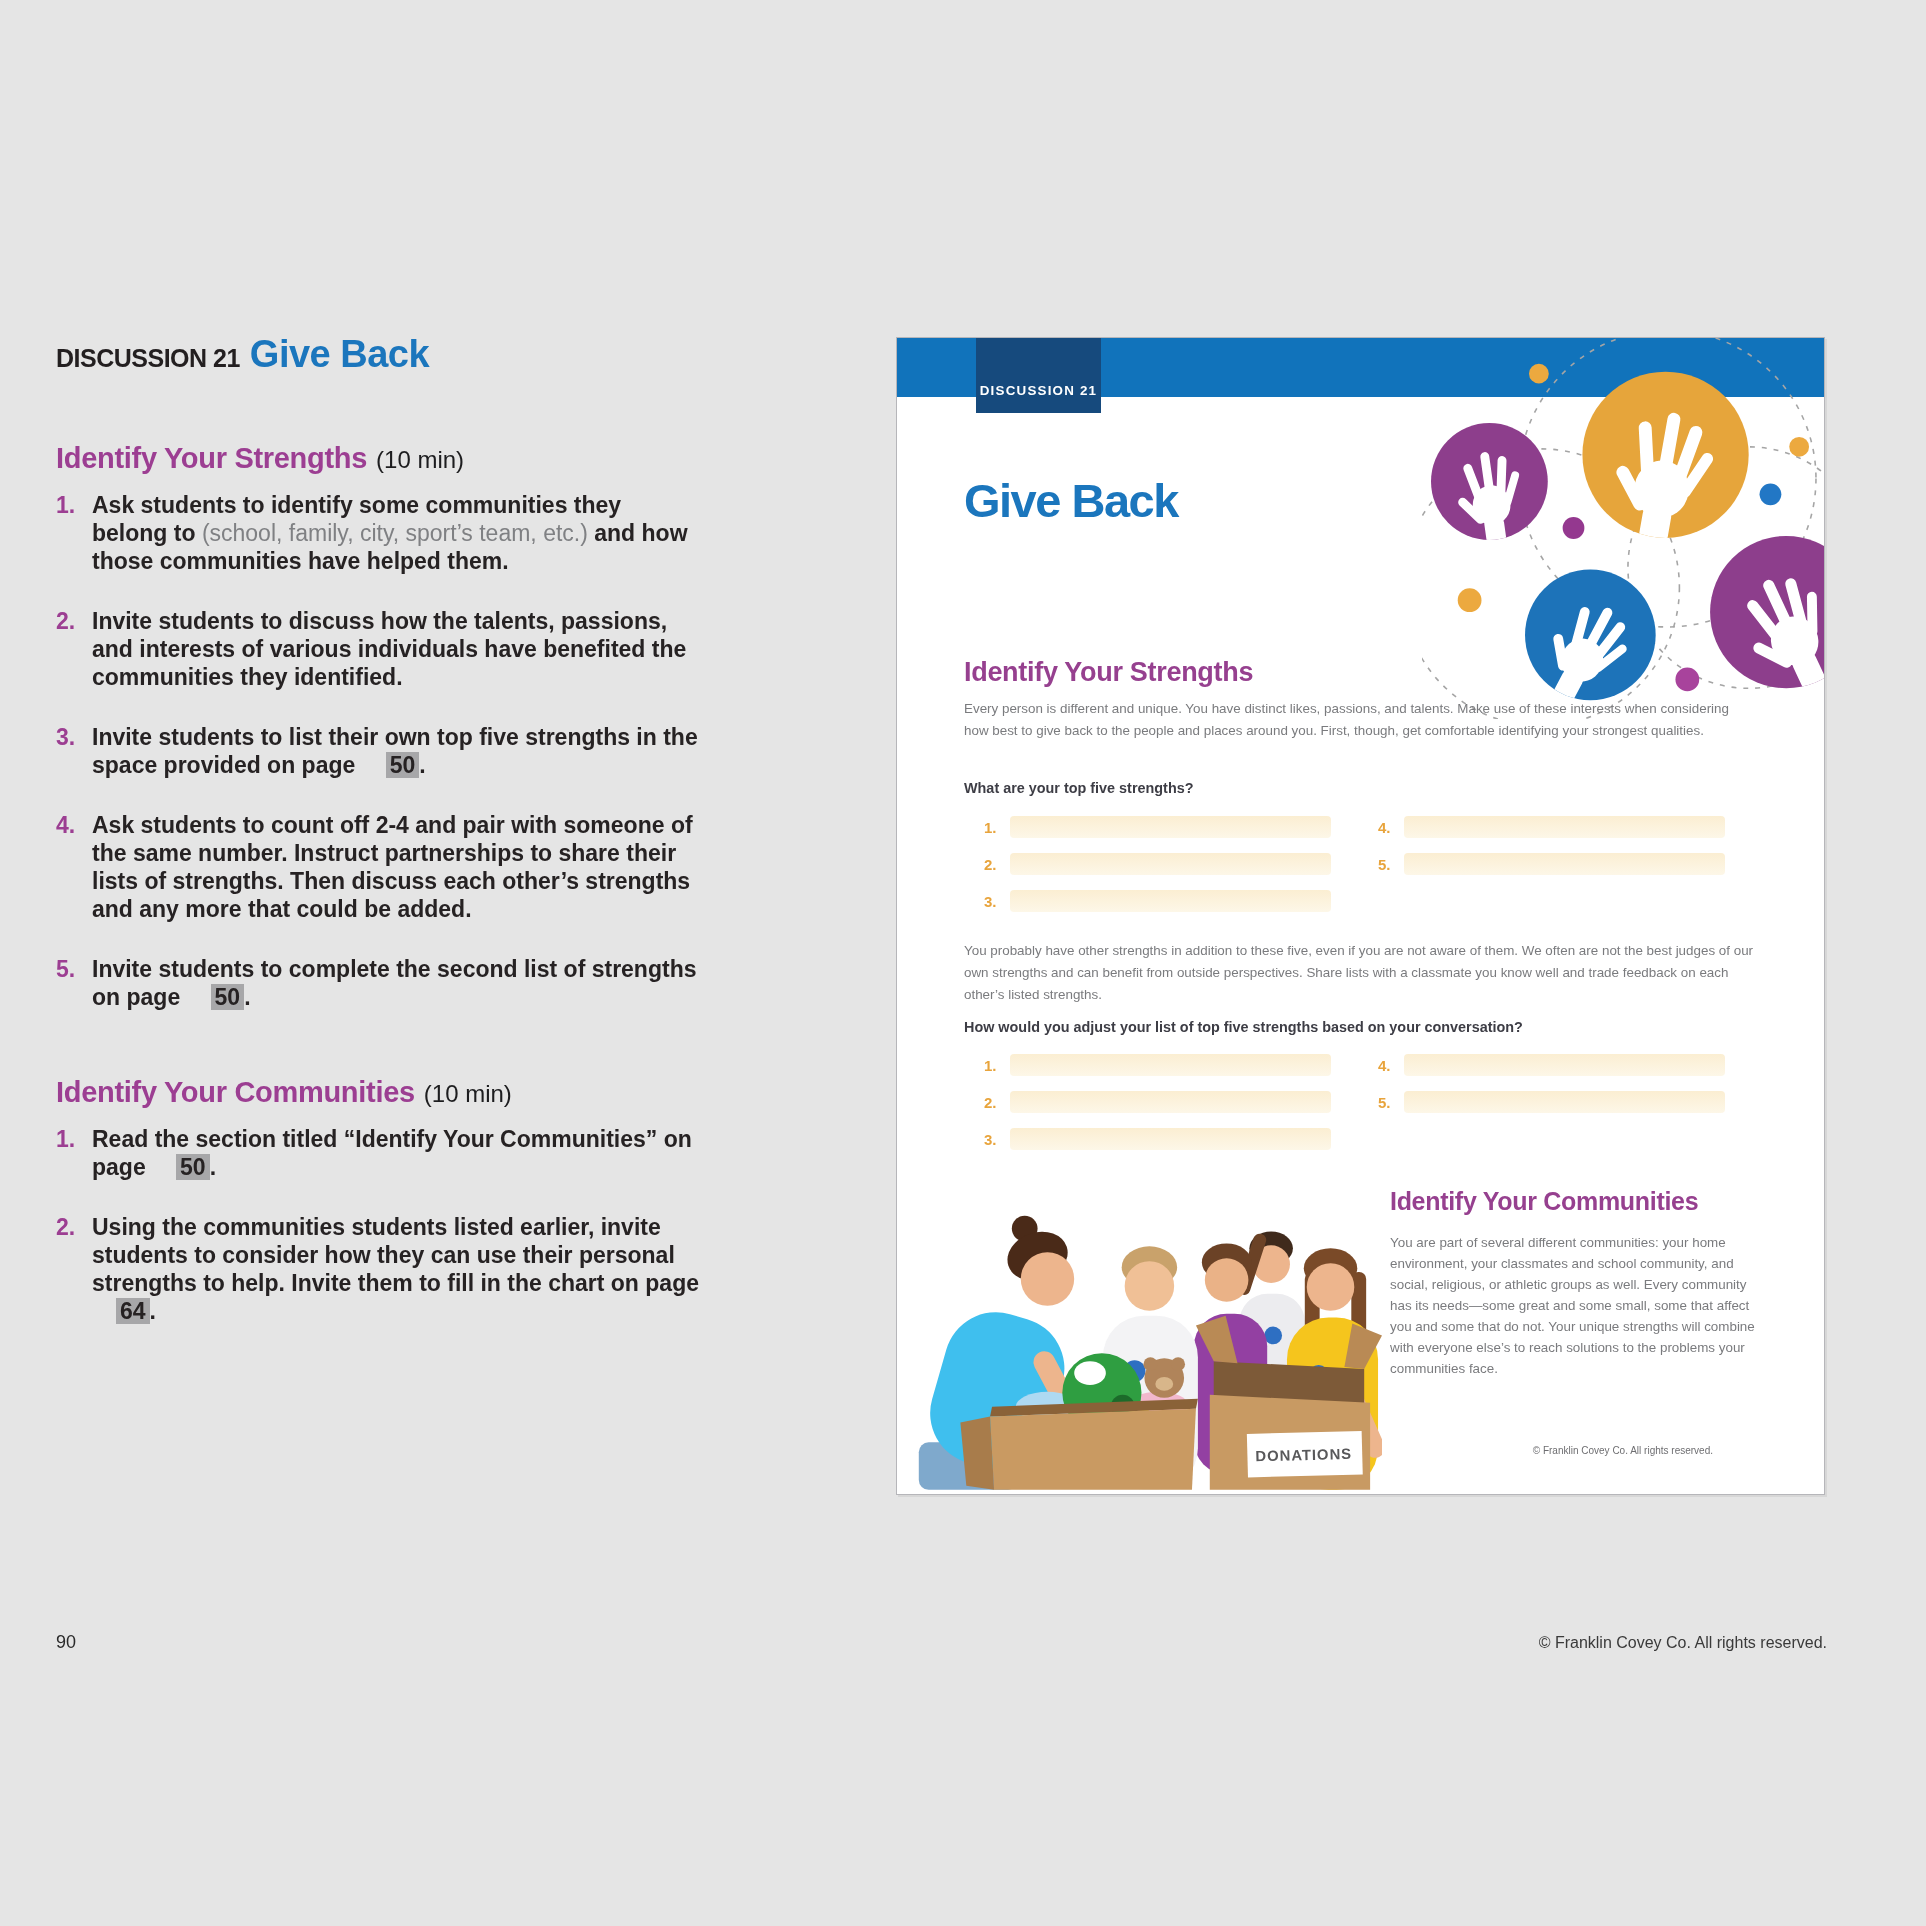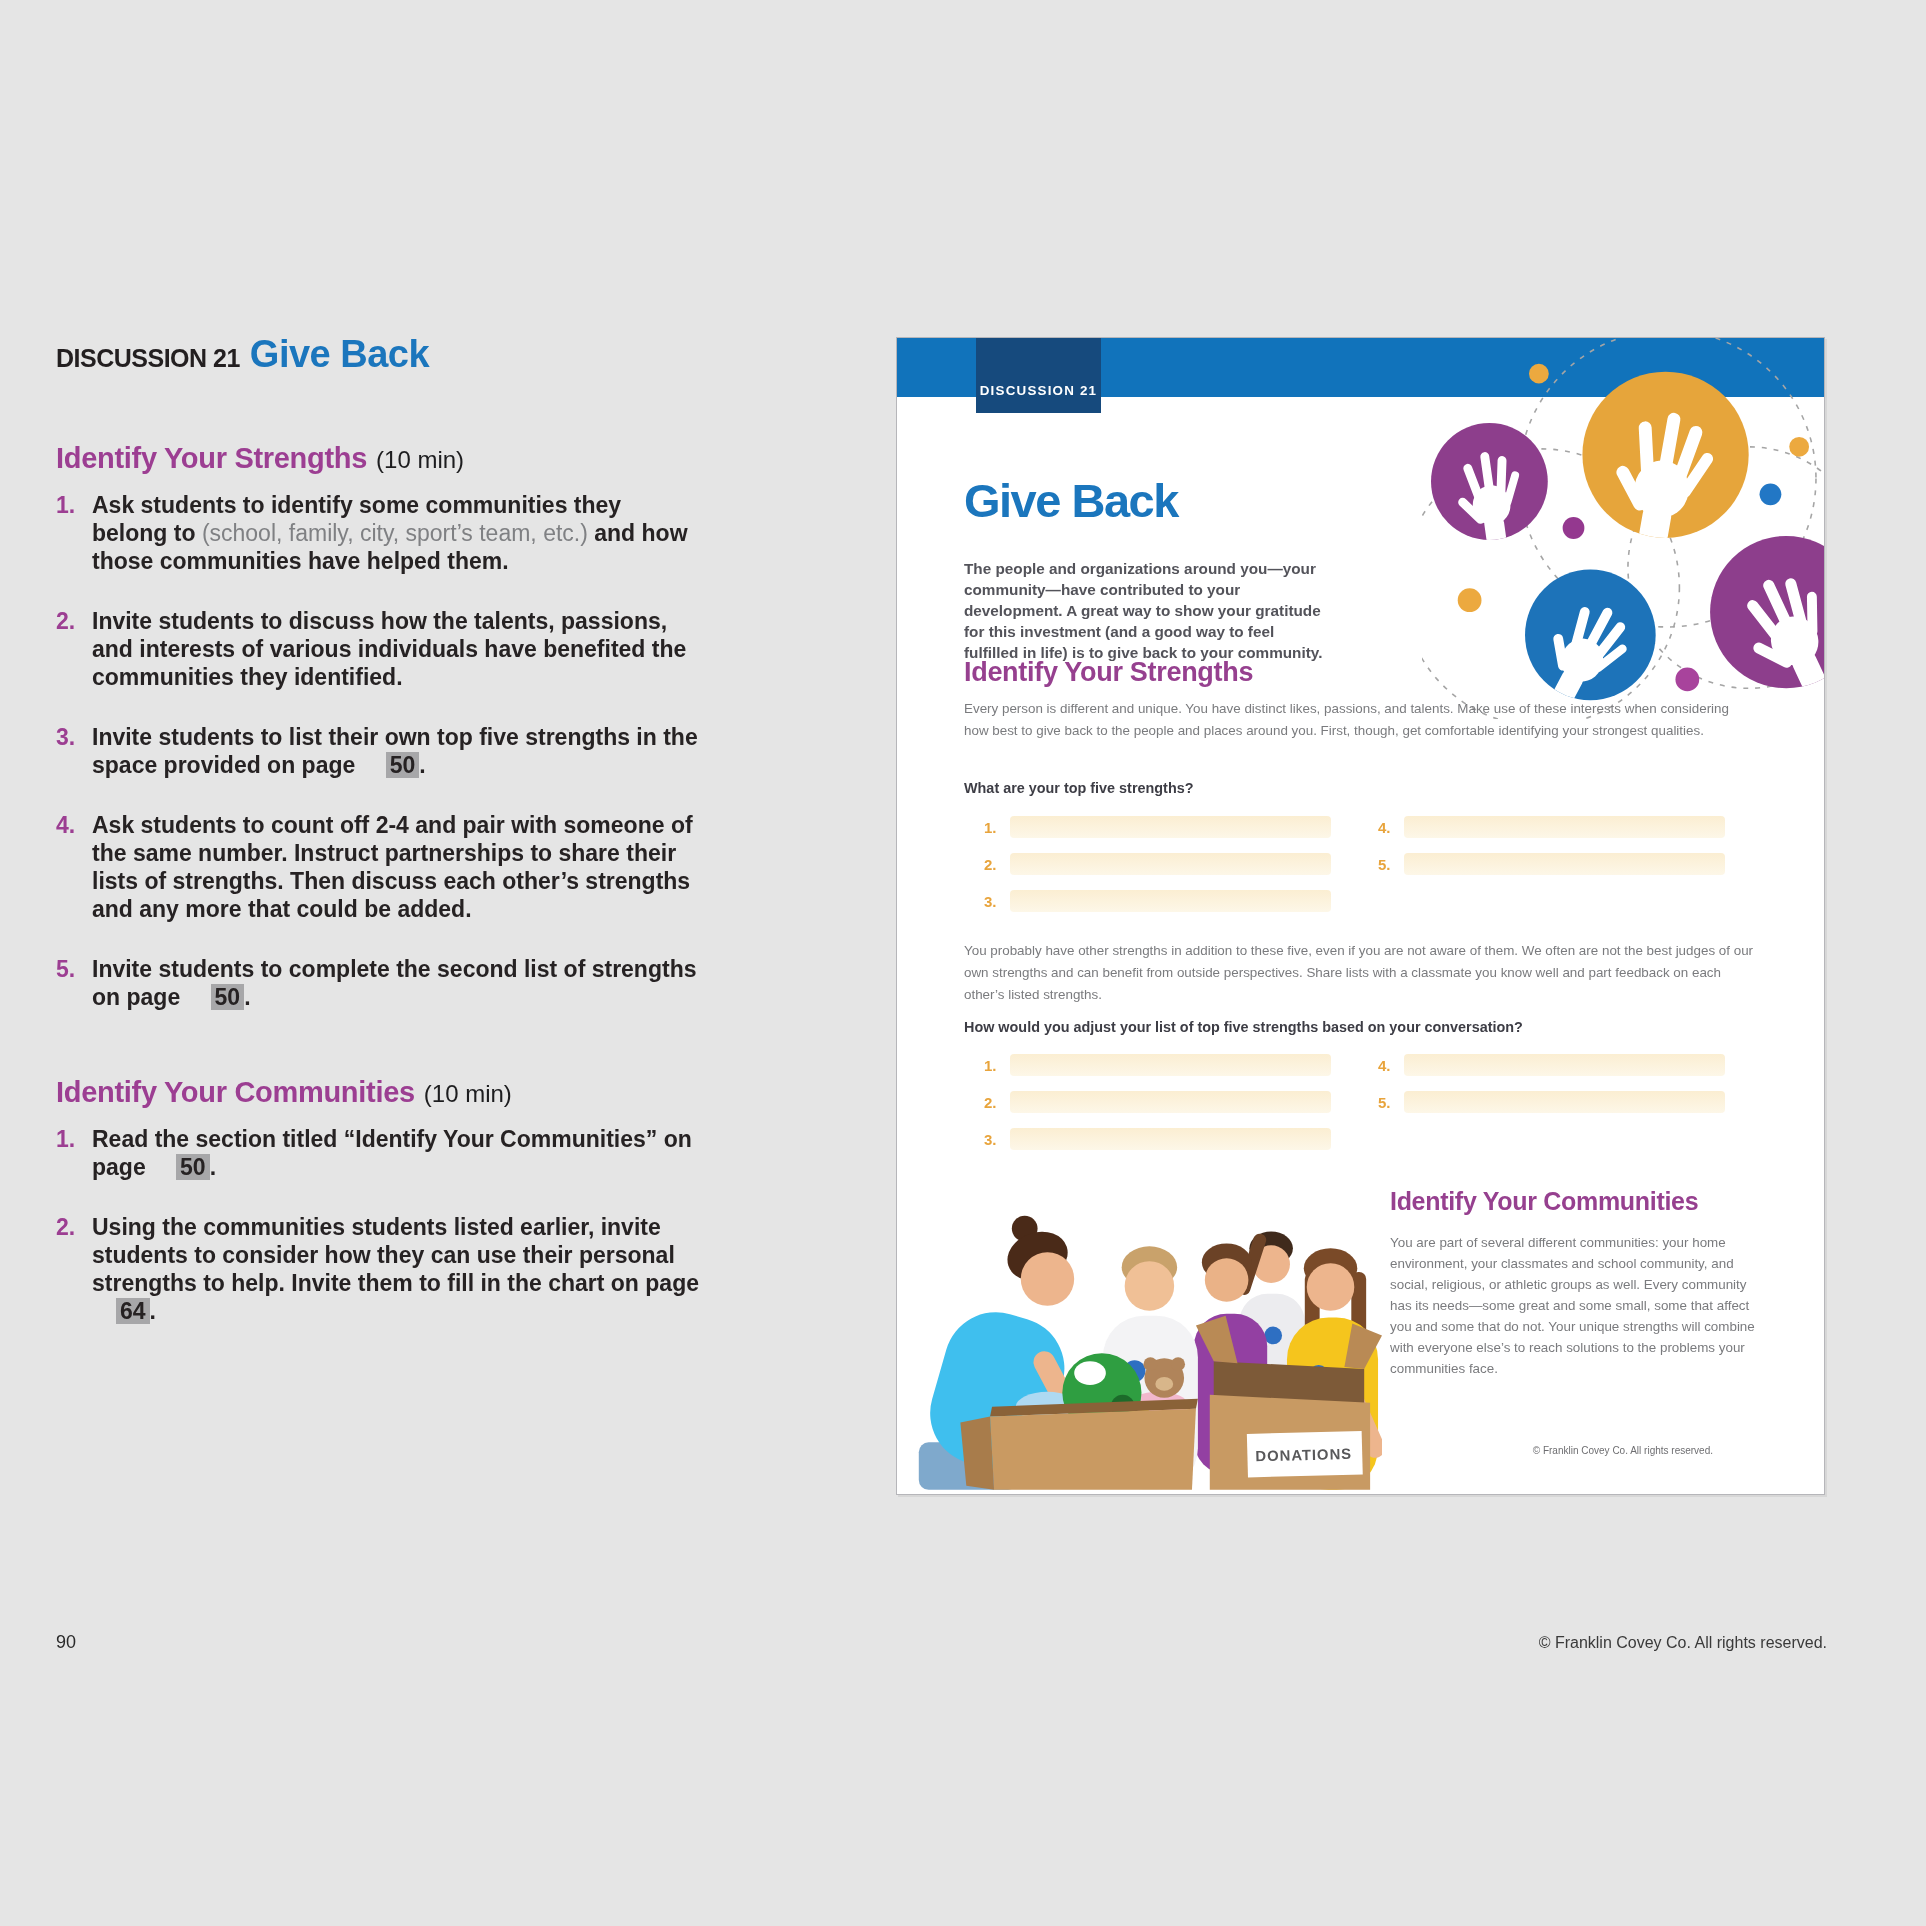--- a/index.html
+++ b/index.html
@@ -179,21 +179,20 @@
         <circle cx="118" cy="36" r="10" fill="#eca93f"></circle>
         <circle cx="381" cy="110" r="10" fill="#eca93f"></circle>
         <circle cx="352" cy="158" r="11" fill="#2277c5"></circle>
         <circle cx="153" cy="192" r="11" fill="#94388f"></circle>
         <circle cx="48" cy="265" r="12" fill="#eca93f"></circle>
         <circle cx="268" cy="345" r="12" fill="#a8439c"></circle>
       </g>
     </svg>
 
     <div class="wb-title">Give Back</div>
-    <div class="wb-intro">The people and organizations around you—your community—have contributed to your development. A great way to show your gratitude for this investment (and a good way to feel fulfilled in life) is to give back to your community.</div>
 
     <div class="wb-h2 strengths">Identify Your Strengths</div>
     <div class="wb-body b1">Every person is different and unique. You have distinct likes, passions, and talents. Make use of these interests when considering how best to give back to the people and places around you. First, though, get comfortable identifying your strongest qualities.</div>
     <div class="wb-q q1">What are your top five strengths?</div>
 
     <div class="blanks set1">
       <div class="bcol">
         <div class="brow">
             <span class="bnum">1.</span>
             <span class="bline"></span>
@@ -212,21 +211,21 @@
             <span class="bnum">4.</span>
             <span class="bline"></span>
           </div>
         <div class="brow">
             <span class="bnum">5.</span>
             <span class="bline"></span>
           </div>
       </div>
     </div>
 
-    <div class="wb-body b2">You probably have other strengths in addition to these five, even if you are not aware of them. We often are not the best judges of our own strengths and can benefit from outside perspectives. Share lists with a classmate you know well and part feedback on each other’s listed strengths.</div>
+    <div class="wb-body b2">You probably have other strengths in addition to these five, even if you are not aware of them. We often are not the best judges of our own strengths and can benefit from outside perspectives. Share lists with a classmate you know well and trade feedback on each other’s listed strengths.</div>
     <div class="wb-q q2">How would you adjust your list of top five strengths based on your conversation?</div>
 
     <div class="blanks set2">
       <div class="bcol">
         <div class="brow">
             <span class="bnum">1.</span>
             <span class="bline"></span>
           </div>
         <div class="brow">
             <span class="bnum">2.</span>

